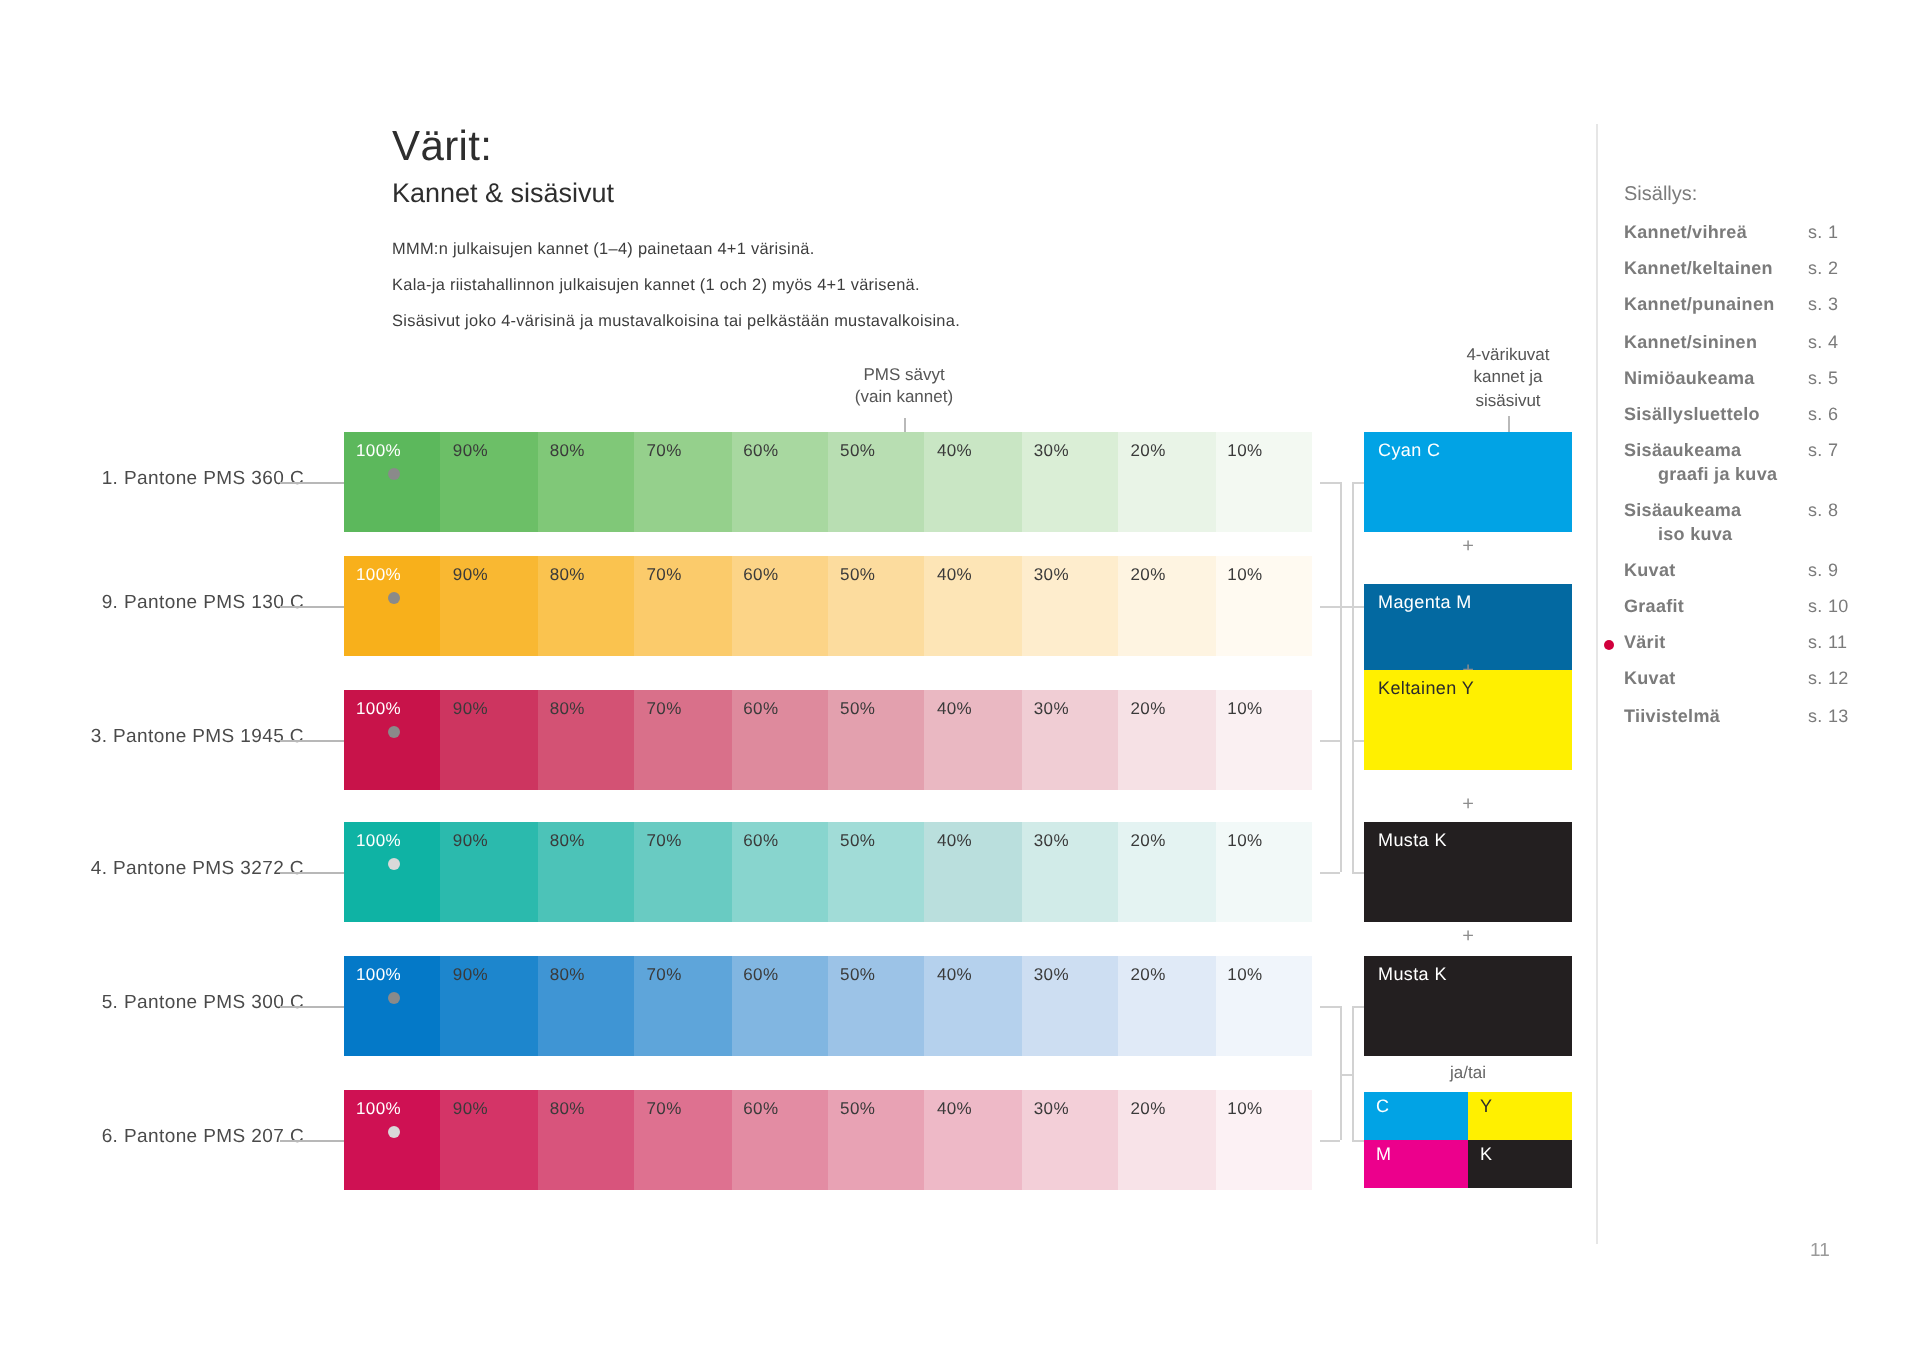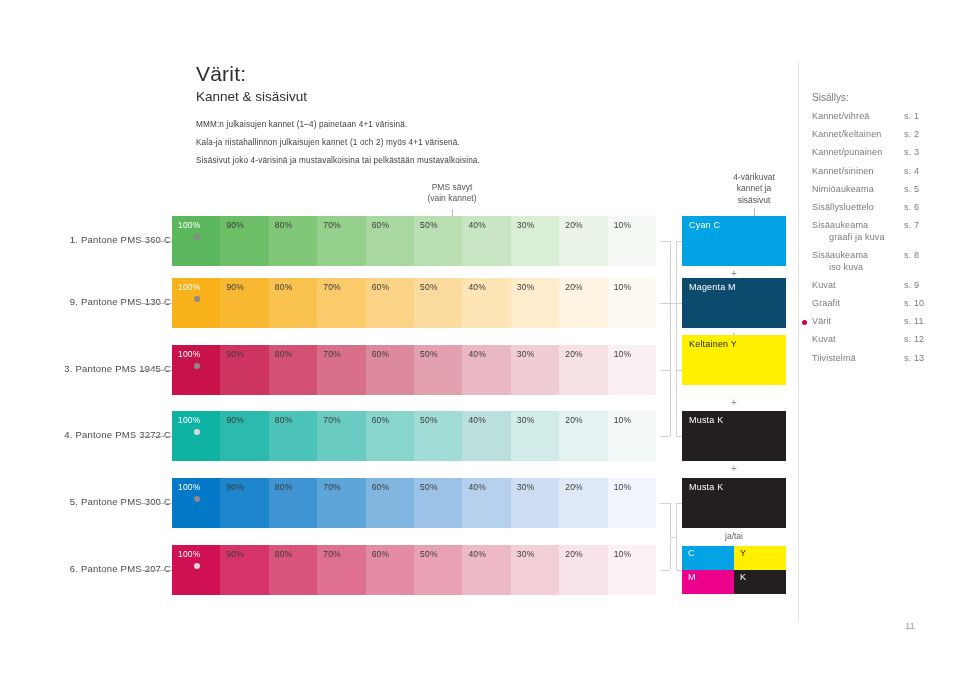--- a/index.html
+++ b/index.html
@@ -82,21 +82,21 @@
     margin: 2px auto 0 auto;
   }
   .pms-label-wrap {
     position: absolute;
     left: 0;
     width: 172px;
     height: 0;
   }
   .pms-label-inner {
     position: absolute;
-    right: 1px;
+    right: 20px;
     top: -7px;
     text-align: center;
     font-size: 9.5px;
     color: #4a4a4a;
     white-space: nowrap;
     letter-spacing: 0.2px;
     margin-left: 36px;
   }
   .leader {
     position: absolute;
@@ -239,21 +239,21 @@
   }
   .toc-row {
     position: relative;
     display: flex;
     font-size: 9px;
     color: #7b7b7b;
     line-height: 1.3;
     margin-bottom: 6.5px;
     letter-spacing: 0.15px;
   }
-  .toc-row .t { width: 92px; }
+  .toc-row .t { width: 92px; font-weight: bold; }
   .toc-row .t .ind { display: block; padding-left: 17px; }
   .toc-row .p { width: 40px; }
   .toc-row .bullet {
     position: absolute;
     left: -10px;
     top: 4px;
     width: 5px;
     height: 5px;
     border-radius: 50%;
     background: #d1003c;
@@ -522,21 +522,21 @@
         <span class="pct">10%</span>
       </div>
     </div>
   </div>
 
 <div id="cmyk-host">
     <div class="cmyk-box" style="top: 216px; background: rgb(1, 163, 229);">
       <span class="lbl" style="color: rgb(255, 255, 255);">Cyan C</span>
     </div>
     <div class="plus" style="top: 268px;">+</div>
-    <div class="cmyk-box" style="top: 278px; background: #0c4a6e;">
+    <div class="cmyk-box" style="top: 292px; background: #0369a1;">
       <span class="lbl" style="color: rgb(255, 255, 255);">Magenta M</span>
     </div>
     <div class="plus" style="top: 330px;">+</div>
     <div class="cmyk-box" style="top: 335px; background: rgb(255, 240, 0);">
       <span class="lbl" style="color: rgb(43, 43, 43);">Keltainen Y</span>
     </div>
     <div class="plus" style="top: 397px;">+</div>
     <div class="cmyk-box" style="top: 411px; background: rgb(35, 31, 32);">
       <span class="lbl" style="color: rgb(255, 255, 255);">Musta K</span>
     </div>

